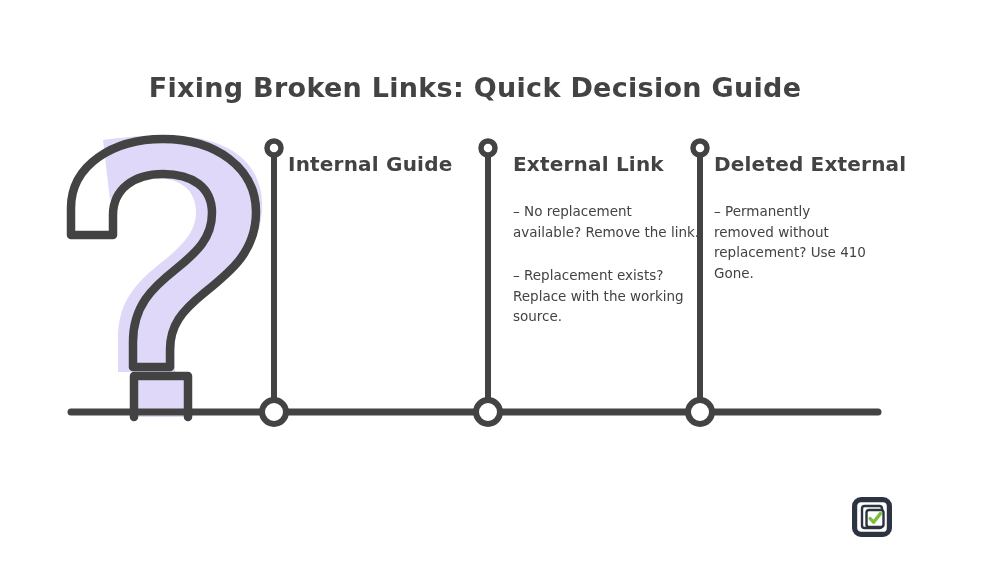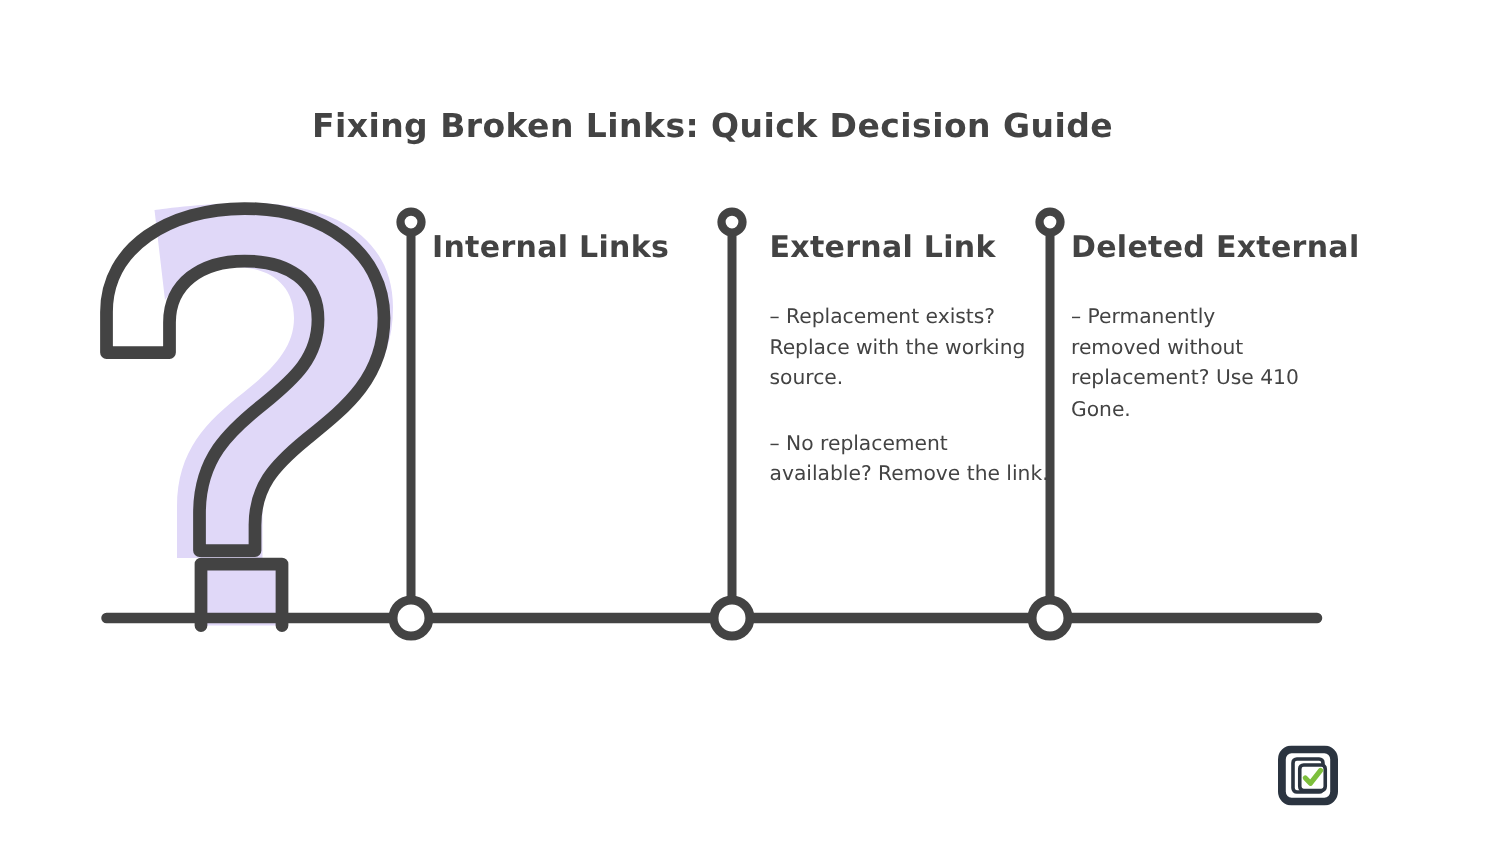--- a/index.html
+++ b/index.html
@@ -22,21 +22,21 @@
   }
 
   
   #title {
     position: absolute;
     left: 0;
     top: 72px;
     width: 950px;
     text-align: center;
     font-family: "DejaVu Sans", sans-serif;
-    font-size: 22px;
+    font-size: 27px;
     font-weight: bold;
     letter-spacing: 0.3px;
     color: #434343;
     white-space: nowrap;
   }
 
   
   #artwork {
     position: absolute;
     left: 0;
@@ -148,31 +148,31 @@
     </g>
 
     <g>
       <line x1="700" y1="150" x2="700" y2="412" stroke="#434343" stroke-width="6" stroke-linecap="round"></line>
       <circle cx="700" cy="148" r="7" fill="#ffffff" stroke="#434343" stroke-width="5.5"></circle>
       <circle cx="700" cy="412" r="12" fill="#ffffff" stroke="#434343" stroke-width="6"></circle>
     </g>
   </svg>
 
   <div id="col-1" class="column">
-    <div class="col-header">Internal Links</div>
+    <div class="col-header">Internal Guide</div>
   </div>
 
   <div id="col-2" class="column">
     <div class="col-header">External Link</div>
     <div class="col-body">
+      <p>– No replacement
+available? Remove the link.</p>
       <p>– Replacement exists?
 Replace with the working
 source.</p>
-      <p>– No replacement
-available? Remove the link.</p>
     </div>
   </div>
 
   <div id="col-3" class="column">
     <div class="col-header">Deleted External</div>
     <div class="col-body">
       <p>– Permanently
 removed without
 replacement? Use 410
 Gone.</p>

